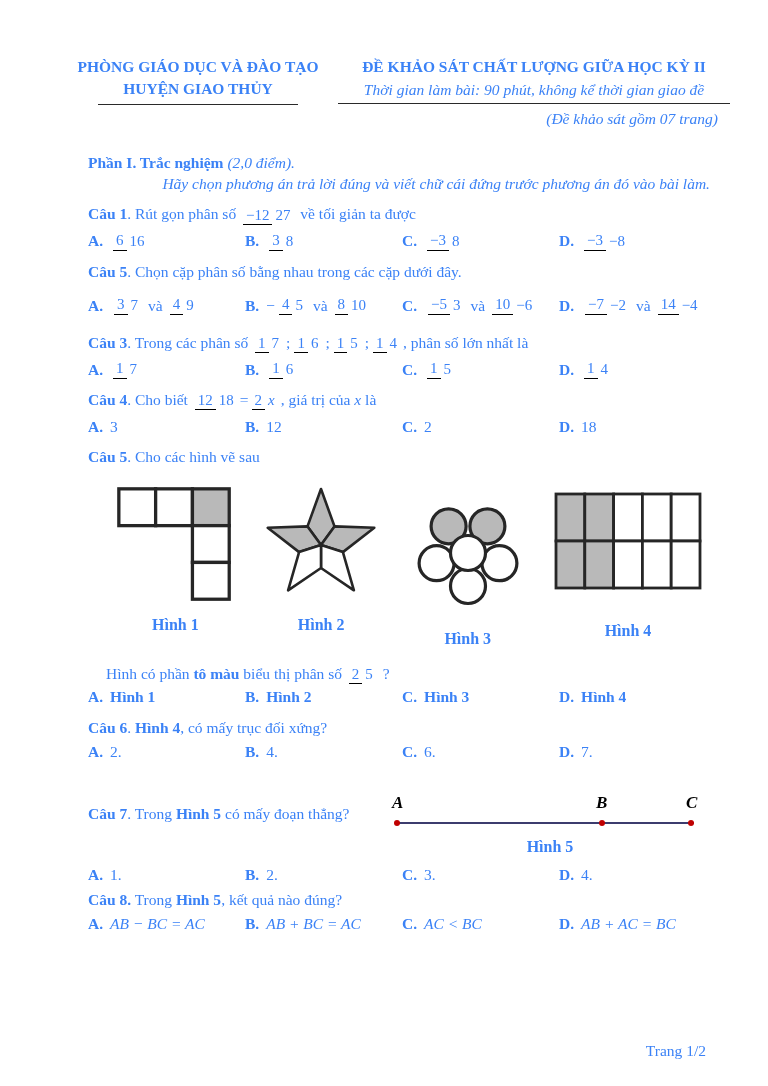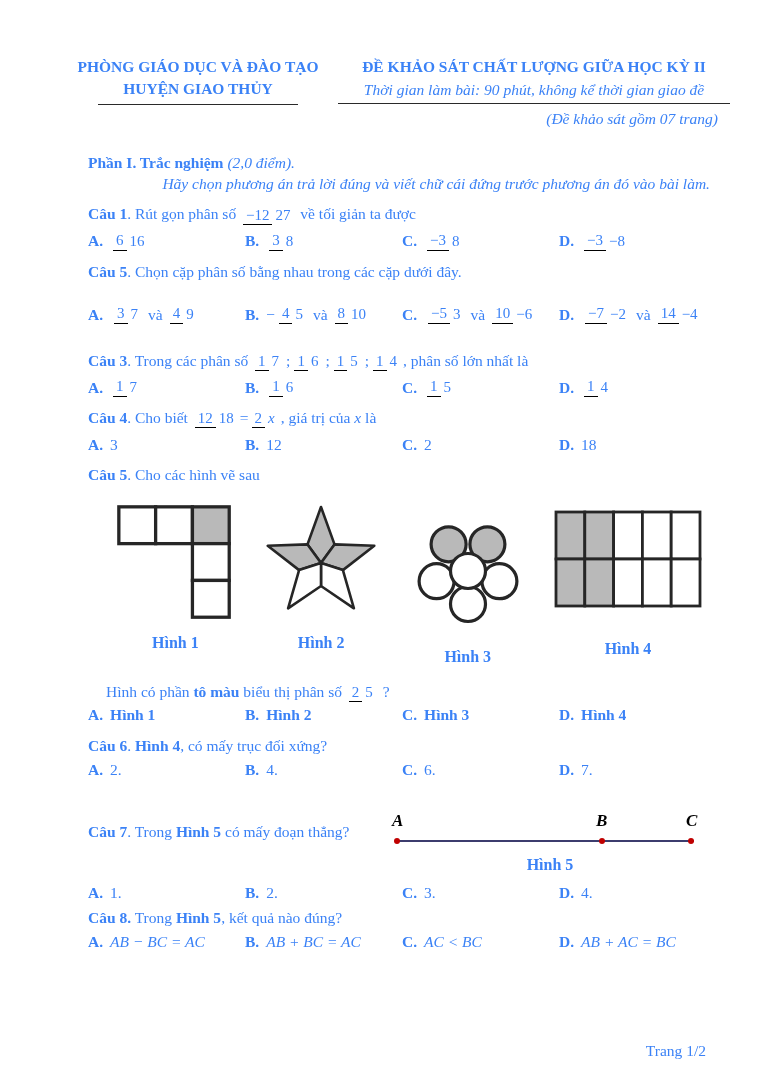--- a/index.html
+++ b/index.html
@@ -27,21 +27,21 @@
   .opts{display:grid;grid-template-columns:157px 157px 157px auto;align-items:center;margin-top:7px;}
   .opt{display:flex;align-items:center;}
   .opt .letter{font-weight:bold;margin-right:7px;white-space:pre;}
   .opt .val{white-space:pre;}
   
   .frac{display:inline-flex;flex-direction:row;align-items:center;vertical-align:middle;
         text-align:center;line-height:1.15;margin:0 3px;font-size:15px;}
   .frac .fn{border-bottom:1.3px solid #000;padding:0 3px;}
   .frac .fd{padding:0 3px;}
   .minus{margin-right:1px;}
-  .conj{margin:16px 4px;}
+  .conj{margin:7px 4px;}
   .sep{margin:0 1px;}
   
   .figrow{display:flex;margin:16px 0 0 10px;}
   .figbox{display:flex;flex-direction:column;align-items:center;}
   .figart{height:126px;display:flex;align-items:flex-start;justify-content:center;}
   .figcap{font-weight:bold;font-size:16px;margin-top:6px;}
   .fb1{width:170px;}
   .fb2{width:150px;}
   .fb3{width:150px;margin-left:10px;}
   .fb4{width:180px;margin-left:10px;}

